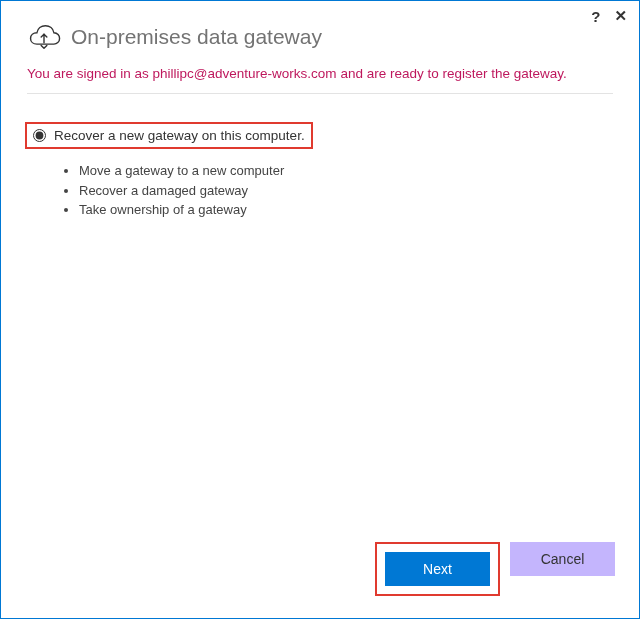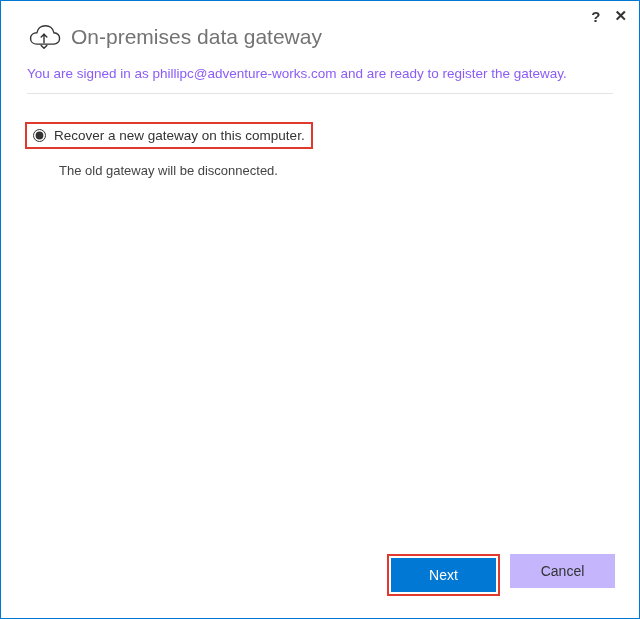--- a/index.html
+++ b/index.html
@@ -50,21 +50,21 @@
       display: block;
     }
     .title {
       font-size: 21px;
       font-weight: 400;
       color: #737373;
     }
     .subtext {
       margin-top: 14px;
       font-size: 13.5px;
-      color: #8b5cf6;
+      color: #be185d;
       line-height: 1.35;
     }
     .divider {
       border: none;
       border-top: 1px solid #e3e3e3;
       margin-top: 10px;
     }
     .options {
       margin-top: 28px;
     }
@@ -117,21 +117,21 @@
     }
     .btn {
       width: 105px;
       height: 34px;
       font-size: 14px;
       border: none;
       cursor: pointer;
     }
     .btn-primary-wrap {
       border: 2px solid #e03a2f;
-      padding: 2px;
+      padding: 8px;
     }
     .btn-primary {
       background: #0078d4;
       color: #fff;
     }
     .btn-secondary {
       background: #c4b5fd;
       color: #333;
     }
   </style>
@@ -163,21 +163,25 @@
   <hr class="divider">
 
   <div class="options">
     <div class="highlighted radio-row">
       <input type="radio" name="gwopt" checked="" style="">
       <span>Recover a new gateway on this computer.</span>
     </div>
 
     <div class="option-block">
       <div class="sub-desc">
-        <div class="note">The old gateway will be disconnected.</div>
+        <ul>
+          <li>Move a gateway to a new computer</li>
+          <li>Recover a damaged gateway</li>
+          <li>Take ownership of a gateway</li>
+        </ul>
       </div>
     </div>
   </div>
 </div>
 
 <div class="footer">
   <div class="btn-primary-wrap">
     <button class="btn btn-primary">Next</button>
   </div>
   <button class="btn btn-secondary">Cancel</button>

